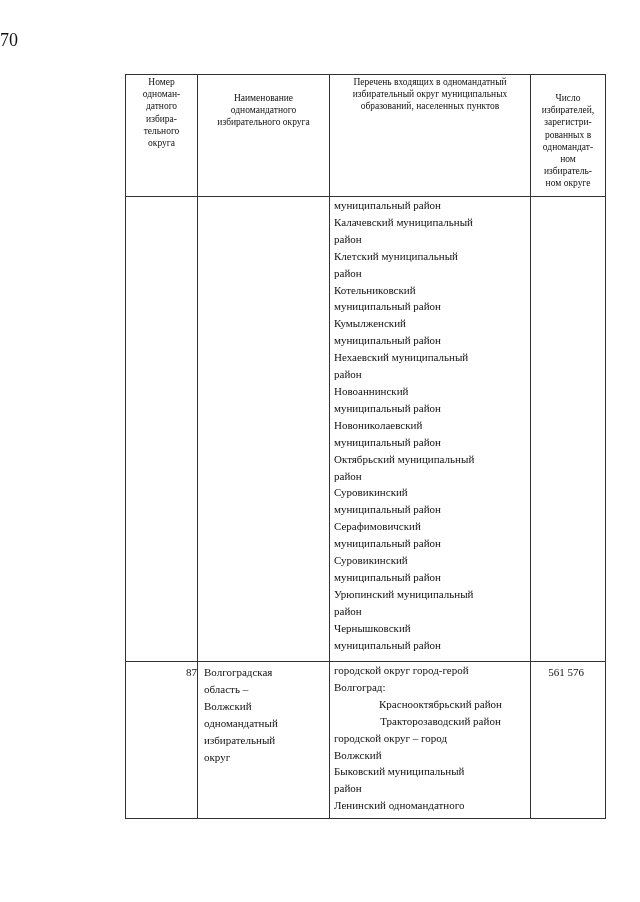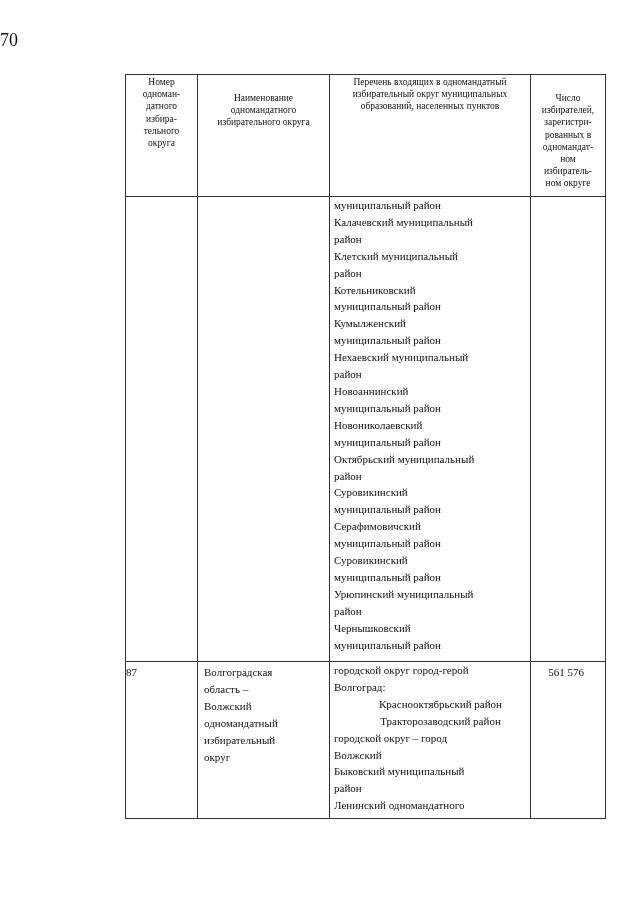--- a/index.html
+++ b/index.html
@@ -11,21 +11,21 @@
                table-layout: fixed; width: 384px; margin-left: 45px; }
   .doc-table td, .doc-table th { border: 1px solid #333; vertical-align: top; padding: 0; }
   .col1 { width: 72px; } .col2 { width: 132px; } .col3 { width: 201px; } .col4 { width: 75px; }
   .hdr th { font-weight: normal; font-size: 9.5px; line-height: 12.2px; text-align: center;
             height: 104px; padding-top: 17px; }
   .hdr th.c1 { padding: 1px 6px 0 6px; }
   .hdr th.c3 { padding: 1px 8px 0 8px; }
   .body-cell { font-size: 11px; line-height: 16.9px; }
   .cont-row td { height: 462px; }
   .row87 td { height: 154px; }
-  .num-cell { text-align: left; padding-top: 2px !important; }
+  .num-cell { text-align: right; padding-top: 2px !important; }
   .name-cell { padding: 2px 0 0 6px !important; }
   .list-cell { padding: 0 0 0 4px !important; }
   .voters-cell { text-align: center; padding: 2px 4px 0 0 !important; }
   .list-line { display: block; white-space: nowrap; }
   .indent { padding-left: 17px; text-align: center; }
 </style>
 </head>
 <body>
 
 <div class="page-number">70</div>

